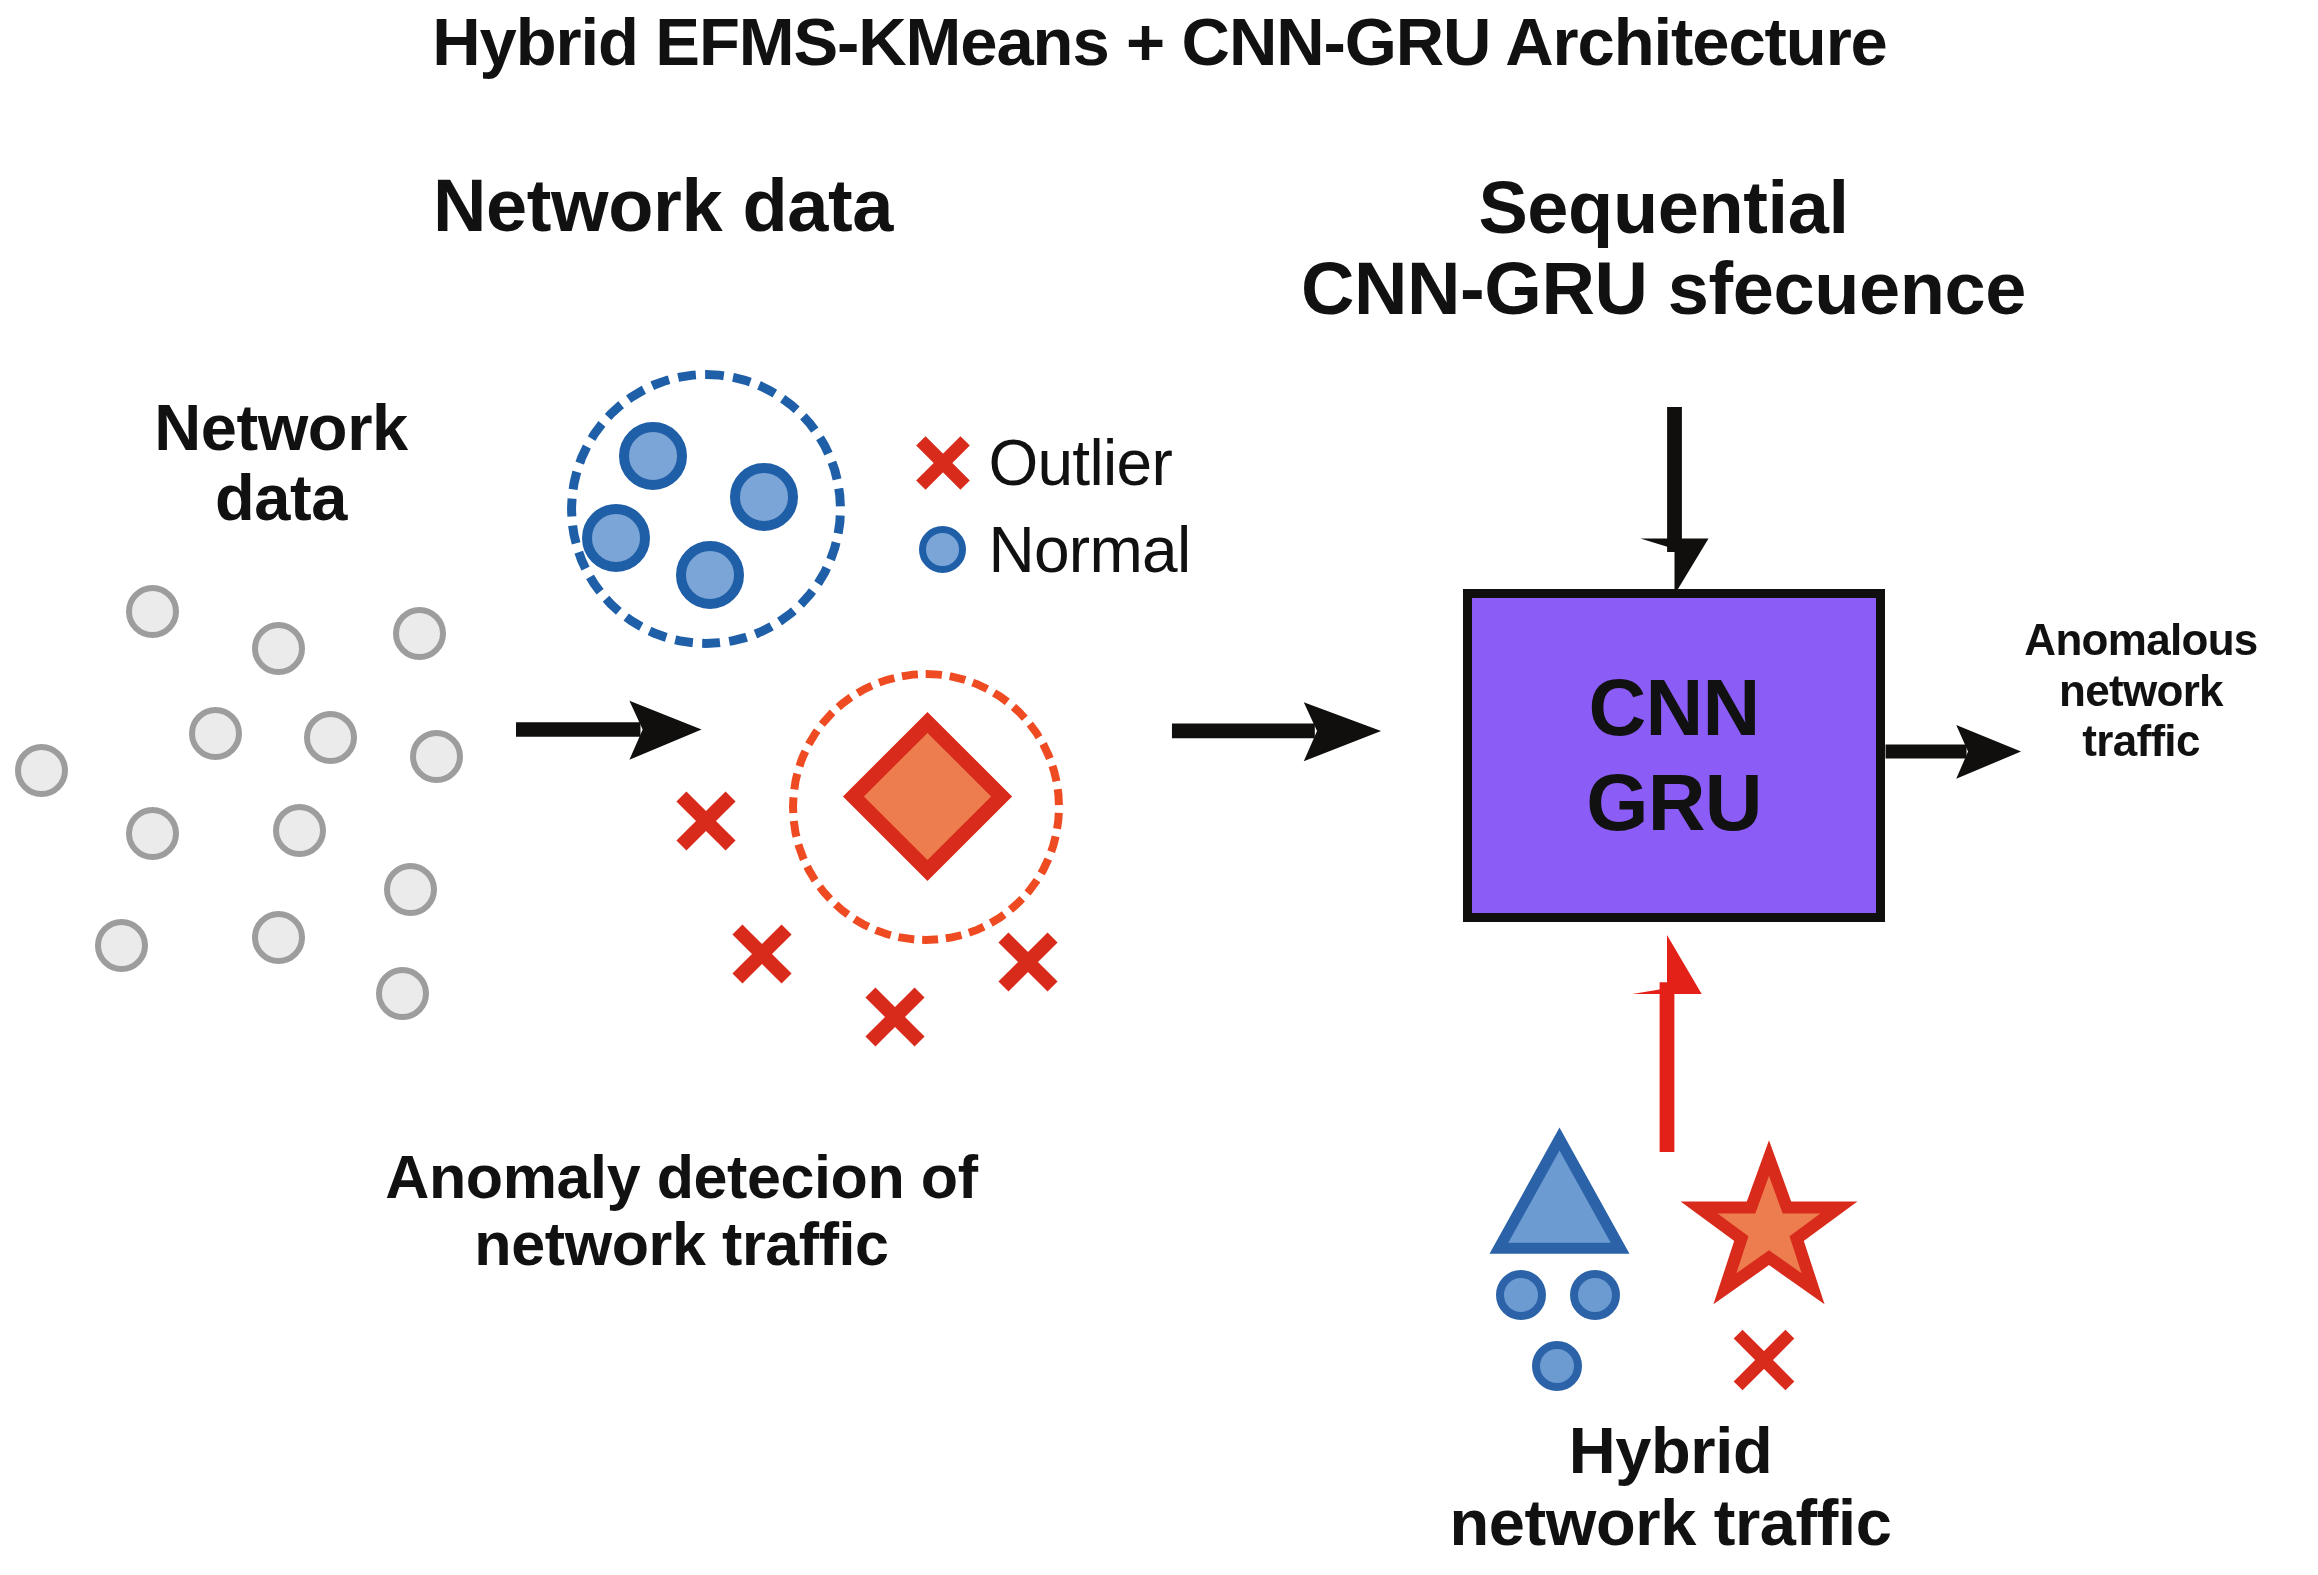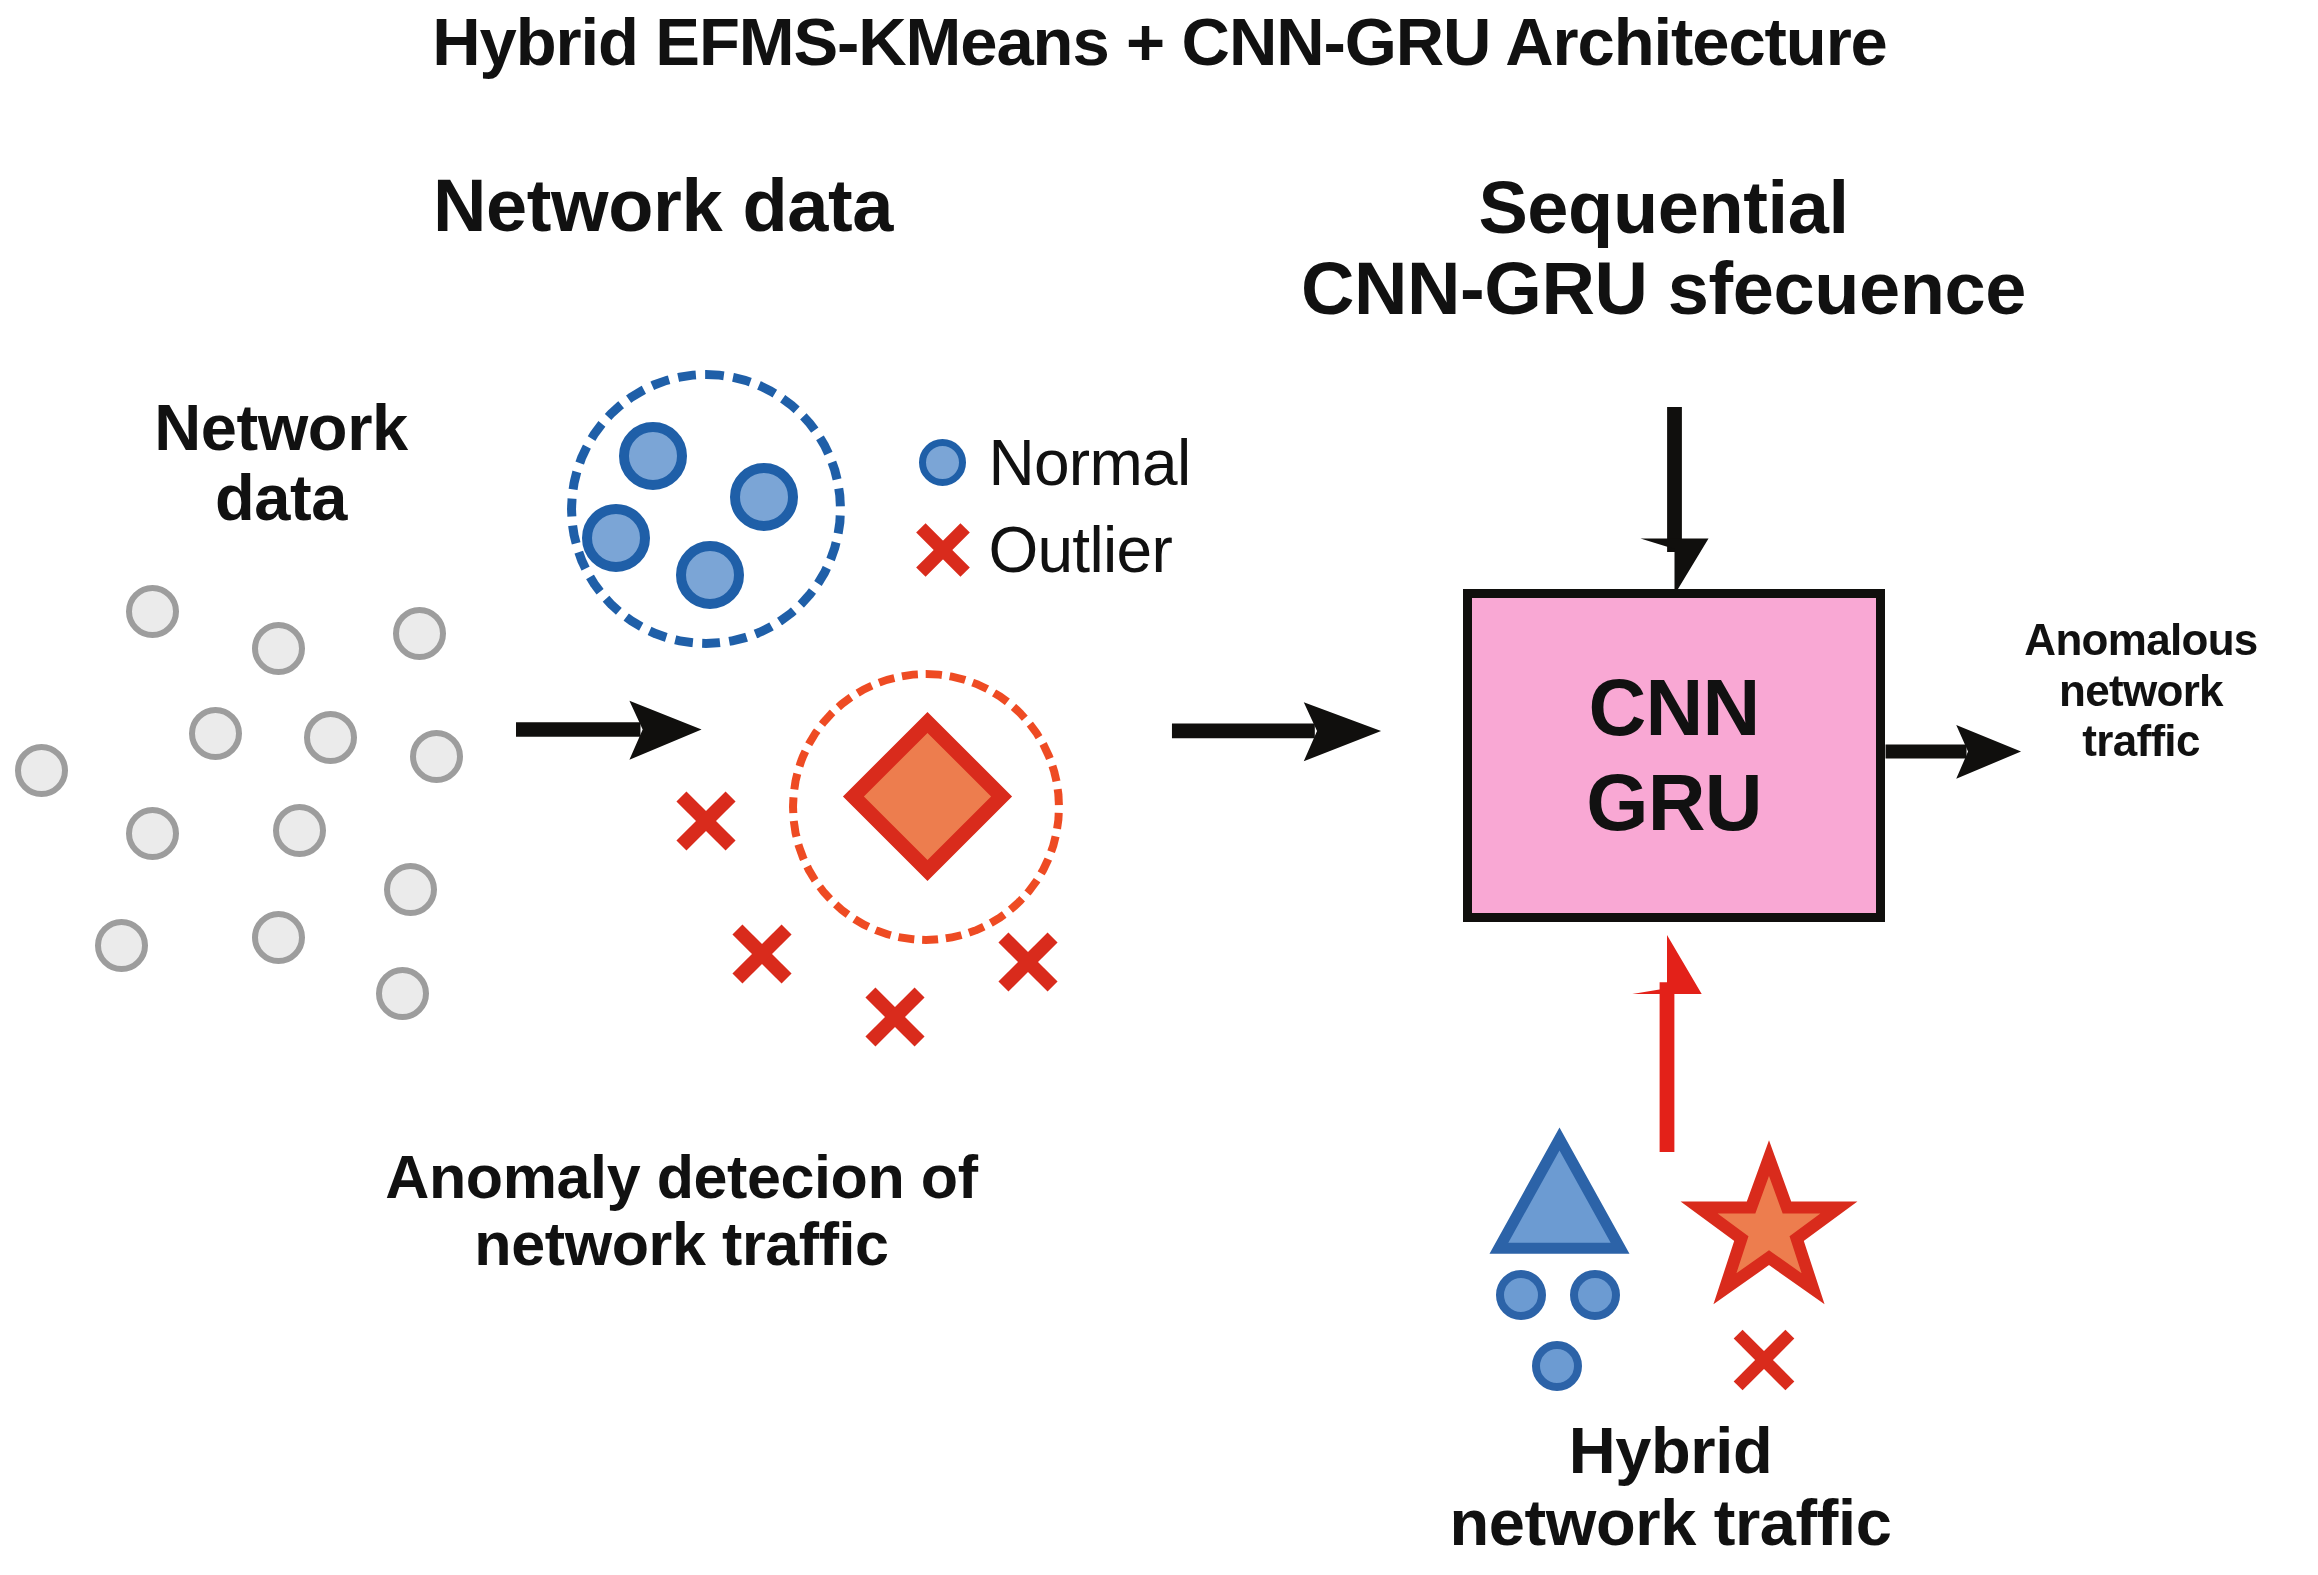--- a/index.html
+++ b/index.html
@@ -152,21 +152,21 @@
     border: 8.1px dashed #EE4B23;
     box-sizing: border-box;
   }
   .svg-shape { position: absolute; overflow: visible; }
 
   
   #cnn-gru-box {
     position: absolute;
     left: 1463px; top: 589px;
     width: 422px; height: 333px;
-    background: #f9a8d4;
+    background: #8b5cf6;
     border: 9.6px solid #100F0D;
     box-sizing: border-box;
     display: flex;
     flex-direction: column;
     align-items: center;
     justify-content: center;
   }
   #cnn-gru-box .box-line {
     font-size: 80px;
     font-weight: bold;
@@ -213,33 +213,33 @@
 
   <div class="dash-circle-blue" style="left:567px; top:370px; width:278px; height:278px;"></div>
   <div class="blue-dot" style="left:619px;  top:422px;"></div>
   <div class="blue-dot" style="left:730px;  top:463px;"></div>
   <div class="blue-dot" style="left:582px;  top:504px;"></div>
   <div class="blue-dot" style="left:676px;  top:541px;"></div>
 
   <div id="legend">
     <div class="legend-row">
       <div class="legend-marker">
-        <div class="legend-dot"></div>
-      </div>
-      <div class="legend-text">Normal</div>
-    </div>
-    <div class="legend-row">
-      <div class="legend-marker">
         <svg width="62" height="62" viewBox="0 0 84 84">
           <line x1="12" y1="12" x2="72" y2="72" stroke="#D92B1C" stroke-width="18" stroke-linecap="butt"></line>
           <line x1="72" y1="12" x2="12" y2="72" stroke="#D92B1C" stroke-width="18" stroke-linecap="butt"></line>
         </svg>
       </div>
       <div class="legend-text">Outlier</div>
     </div>
+    <div class="legend-row">
+      <div class="legend-marker">
+        <div class="legend-dot"></div>
+      </div>
+      <div class="legend-text">Normal</div>
+    </div>
   </div>
 
   <div class="dash-circle-red" style="left:789px; top:670px; width:274px; height:274px;"></div>
 
   <svg class="svg-shape" style="left:846px; top:715px;" width="163" height="163" viewBox="0 0 220 220">
     <polygon points="110,10 210,110 110,210 10,110" fill="#ED7D4E" stroke="#D92B1C" stroke-width="20"></polygon>
   </svg>
 
   <svg class="svg-shape" style="left:674px; top:789px;" width="64" height="64" viewBox="0 0 86 86">
     <line x1="10" y1="10" x2="76" y2="76" stroke="#D92B1C" stroke-width="19"></line>

